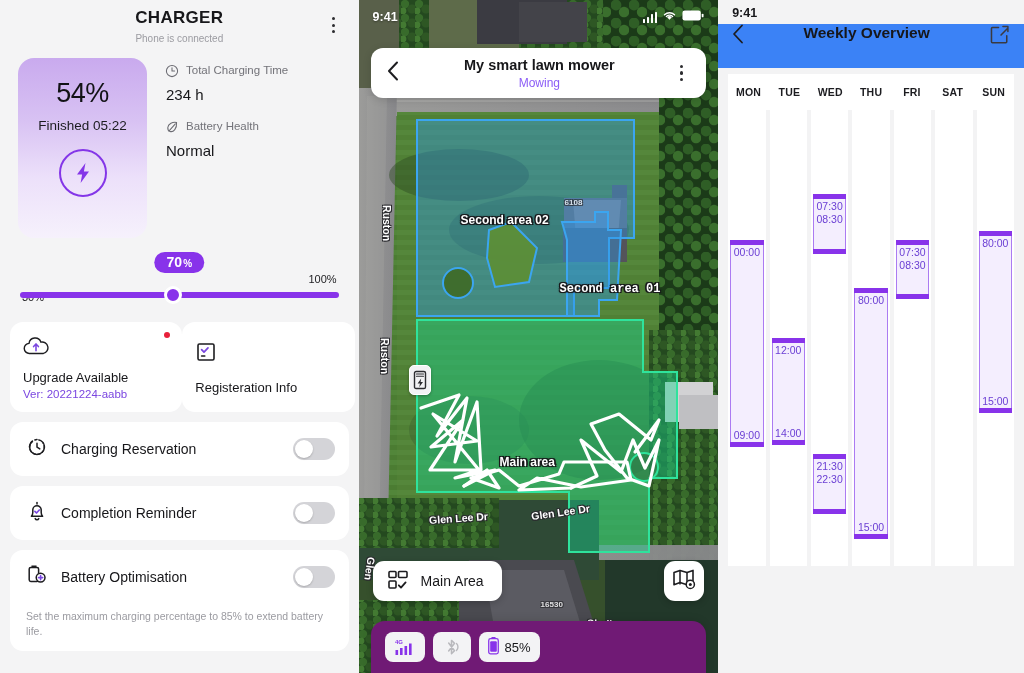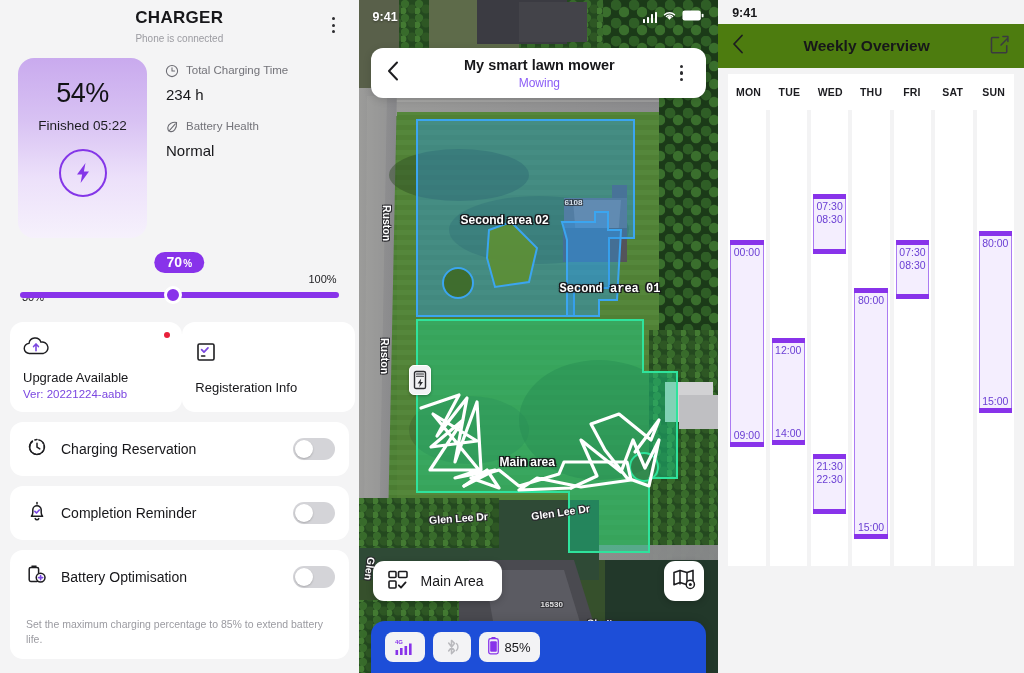--- a/index.html
+++ b/index.html
@@ -101,21 +101,21 @@
     background: #d4d4d8; position: relative; flex: none;
   }
   .switch i {
     position: absolute; left: 2px; top: 2px; width: 18px; height: 18px;
     border-radius: 50%; background: #fff; display: block;
     box-shadow: 0 1px 2px rgba(0,0,0,.2);
   }
   .toggle-card.with-desc { flex-wrap: wrap; padding-bottom: 12px; }
   .toggle-desc {
     width: 100%; font-size: 10.5px; color: #9b9ba1; line-height: 1.45;
-    margin-top: 14px;
+    margin-top: 6px;
   }
 
   
   .panel-mid {
     position: relative; width: 375px; height: 673px; overflow: hidden;
     background: #3c4a3a;
   }
   .map-img { position: absolute; inset: 0; }
 
   .statusbar {
@@ -169,39 +169,39 @@
   }
   .mid-areabtn span { font-size: 14px; color: #17171a; }
   .mid-mapbtn {
     position: absolute; right: 14px; bottom: 72px; z-index: 26;
     width: 40px; height: 40px; background: #fff; border-radius: 11px;
     display: flex; align-items: center; justify-content: center;
     box-shadow: 0 2px 7px rgba(0,0,0,.2);
   }
   .mid-bottombar {
     position: absolute; left: 12px; right: 12px; bottom: 0; height: 52px;
-    background: #1d4ed8; border-radius: 14px 14px 0 0; z-index: 26;
+    background: #701a75; border-radius: 14px 14px 0 0; z-index: 26;
     display: flex; align-items: center; gap: 8px; padding: 0 14px;
     box-shadow: 0 -1px 8px rgba(0,0,0,.12);
   }
   .pill {
     height: 30px; min-width: 38px; border-radius: 8px; background: #f3f3f5;
     display: flex; align-items: center; justify-content: center; gap: 6px; padding: 0 9px;
   }
   .pill.batt { font-size: 13px; color: #17171a; }
 
   
   .panel-right {
     position: relative; width: 319px; height: 673px; background: #f3f3f4; overflow: hidden;
   }
   .wk-status {
     height: 24px; padding: 6px 0 0 14px; font-size: 12.5px; font-weight: bold; color: #17171a;
   }
   .wk-header {
-    height: 44px; background: #4d7c0f; display: flex; align-items: center; padding: 0 14px;
+    height: 44px; background: #3b82f6; display: flex; padding: 0 14px;
   }
   .wk-title { flex: 1; text-align: center; font-size: 15.5px; font-weight: bold; color: #17171a; }
   .wk-days {
     height: 36px; background: #fff; display: flex; align-items: center;
     margin: 6px 10px 0 10px;
   }
   .wk-day {
     flex: 1; text-align: center; font-size: 10.5px; font-weight: bold; color: #1c1c20;
     letter-spacing: .2px;
   }

